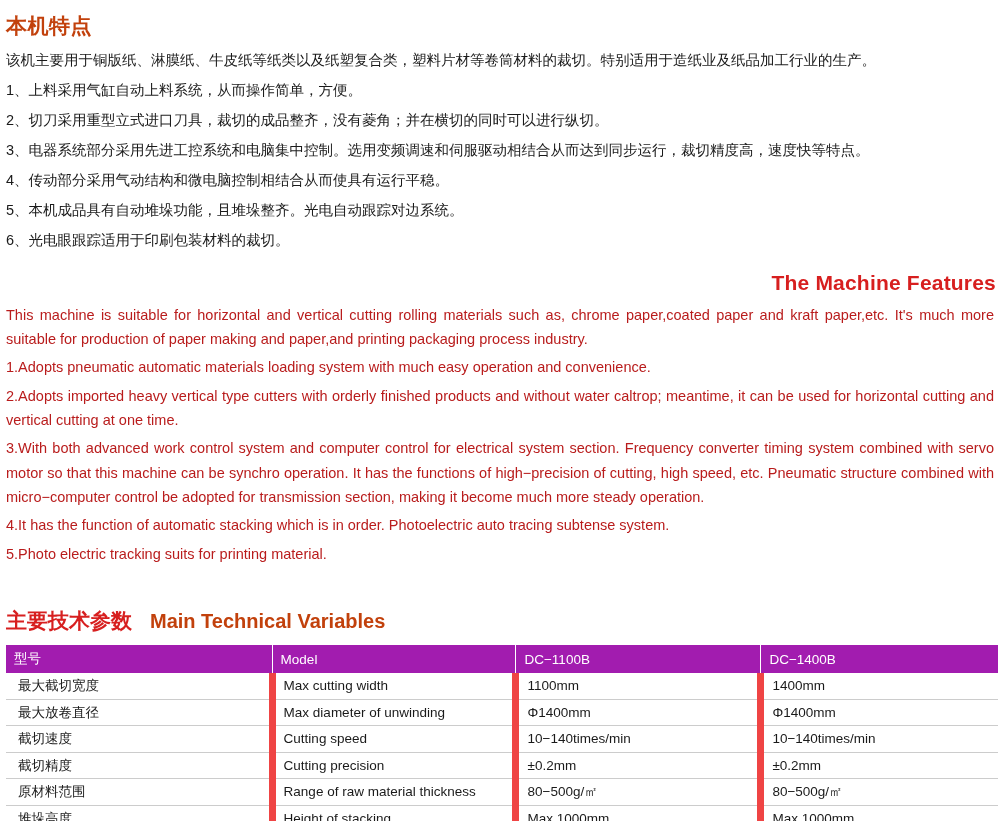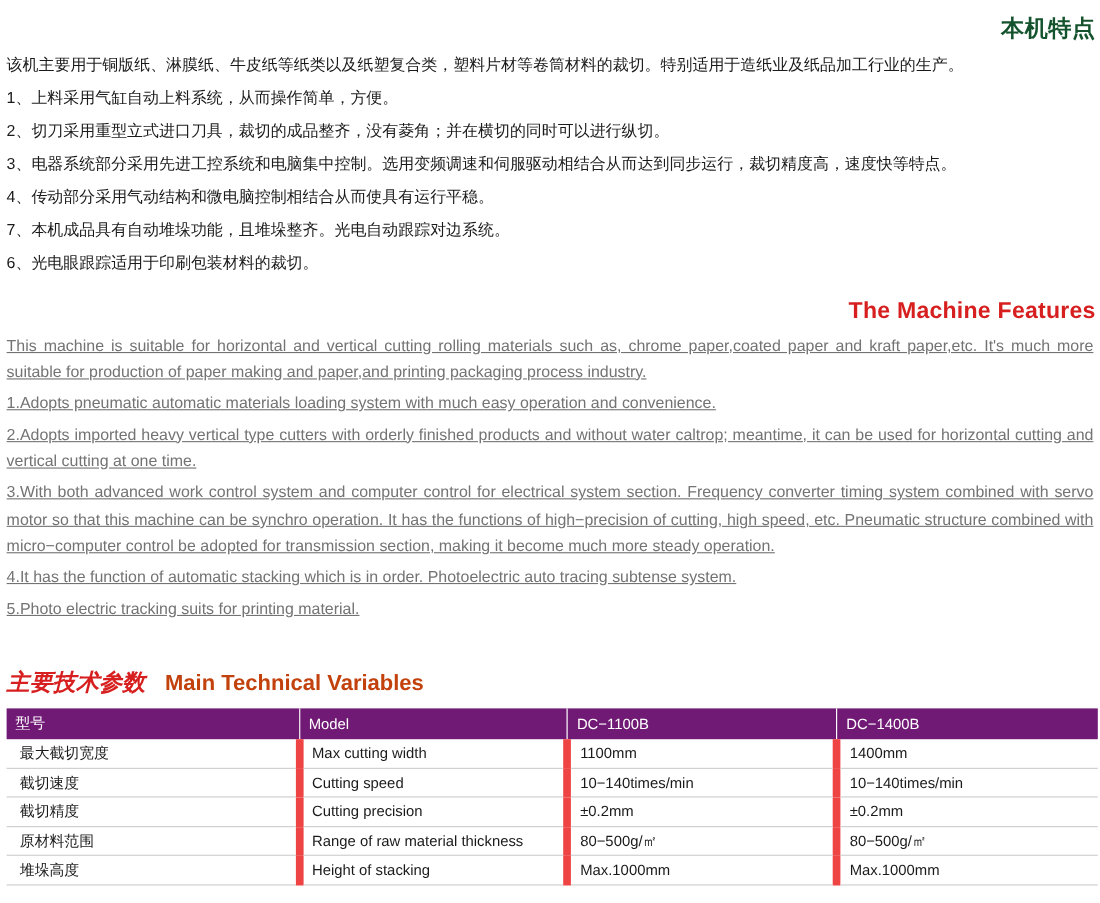--- a/index.html
+++ b/index.html
@@ -13,26 +13,25 @@
     background: #ffffff;
     font-family: "Liberation Sans", sans-serif;
     color: #1a1a1a;
   }
   .page {
     width: 1000px;
     padding: 8px 4px 0 4px;
     position: relative;
   }
   .section-heading-cn {
-    color: #14532d;
+    color: #c2410c;
     font-size: 21px;
     font-weight: bold;
     margin: 4px 0 8px 2px;
     letter-spacing: 0.5px;
-    text-align: right;
   }
   .section-heading-en {
     color: #d71f1f;
     font-size: 21px;
     font-weight: bold;
     margin: 18px 0 8px 2px;
     letter-spacing: 0.2px;
     text-align: right;
   }
   .para-cn {
@@ -40,49 +39,47 @@
     line-height: 1.72;
     margin: 0 2px 5px 2px;
     text-align: justify;
     color: #1a1a1a;
   }
   .para-en {
     font-size: 14.5px;
     line-height: 1.68;
     margin: 0 2px 4px 2px;
     text-align: justify;
-    color: #737373;
-    text-decoration: underline;
+    color: #b91c1c;
   }
   .tech-title-row {
     display: flex;
     align-items: baseline;
     margin: 24px 0 10px 2px;
   }
   .tech-title-cn {
     color: #d71f1f;
     font-size: 21px;
     font-weight: bold;
     margin-right: 18px;
-    font-style: italic;
   }
   .tech-title-en {
     color: #c2410c;
     font-size: 20px;
     font-weight: bold;
     margin-top: 20px;
   }
   table.spec {
     width: 992px;
     border-collapse: collapse;
     margin: 0 2px;
     font-size: 13.5px;
   }
   table.spec thead th {
-    background: #701a75;
+    background: #a21caf;
     color: #ffffff;
     font-weight: normal;
     text-align: left;
     padding: 5px 8px;
     border-right: 1px solid #ffffff;
     font-size: 13.5px;
   }
   table.spec thead th:last-child { border-right: none; }
   table.spec tbody td {
     padding: 3px 8px;
@@ -108,21 +105,21 @@
 <div class="page">
 
   <h1 class="section-heading-cn">本机特点</h1>
 
   <div>
     <p class="para-cn">该机主要用于铜版纸、淋膜纸、牛皮纸等纸类以及纸塑复合类，塑料片材等卷筒材料的裁切。特别适用于造纸业及纸品加工行业的生产。</p>
     <p class="para-cn">1、上料采用气缸自动上料系统，从而操作简单，方便。</p>
     <p class="para-cn">2、切刀采用重型立式进口刀具，裁切的成品整齐，没有菱角；并在横切的同时可以进行纵切。</p>
     <p class="para-cn">3、电器系统部分采用先进工控系统和电脑集中控制。选用变频调速和伺服驱动相结合从而达到同步运行，裁切精度高，速度快等特点。</p>
     <p class="para-cn">4、传动部分采用气动结构和微电脑控制相结合从而使具有运行平稳。</p>
-    <p class="para-cn">7、本机成品具有自动堆垛功能，且堆垛整齐。光电自动跟踪对边系统。</p>
+    <p class="para-cn">5、本机成品具有自动堆垛功能，且堆垛整齐。光电自动跟踪对边系统。</p>
     <p class="para-cn">6、光电眼跟踪适用于印刷包装材料的裁切。</p>
   </div>
 
   <h2 class="section-heading-en">The Machine Features</h2>
 
   <div>
     <p class="para-en">This machine is suitable for horizontal and vertical cutting rolling materials such as, chrome paper,coated paper and kraft paper,etc. It's much more suitable for production of paper making and paper,and printing packaging process industry.</p>
     <p class="para-en">1.Adopts pneumatic automatic materials loading system with much easy operation and convenience.</p>
     <p class="para-en">2.Adopts imported heavy vertical type cutters with orderly finished products and without water caltrop; meantime, it can be used for horizontal cutting and vertical cutting at one time.</p>
     <p class="para-en">3.With both advanced work control system and computer control for electrical system section. Frequency converter timing system combined with servo motor so that this machine can be synchro operation. It has the functions of high−precision of cutting, high speed, etc. Pneumatic structure combined with micro−computer control be adopted for transmission section, making it become much more steady operation.</p>
@@ -145,20 +142,26 @@
       </tr>
     </thead>
     <tbody>
       <tr>
         <td>最大截切宽度</td>
         <td>Max cutting width</td>
         <td>1100mm</td>
         <td>1400mm</td>
       </tr>
       <tr>
+        <td>最大放卷直径</td>
+        <td>Max diameter of unwinding</td>
+        <td>Φ1400mm</td>
+        <td>Φ1400mm</td>
+      </tr>
+      <tr>
         <td>截切速度</td>
         <td>Cutting speed</td>
         <td>10−140times/min</td>
         <td>10−140times/min</td>
       </tr>
       <tr>
         <td>截切精度</td>
         <td>Cutting precision</td>
         <td>±0.2mm</td>
         <td>±0.2mm</td>

